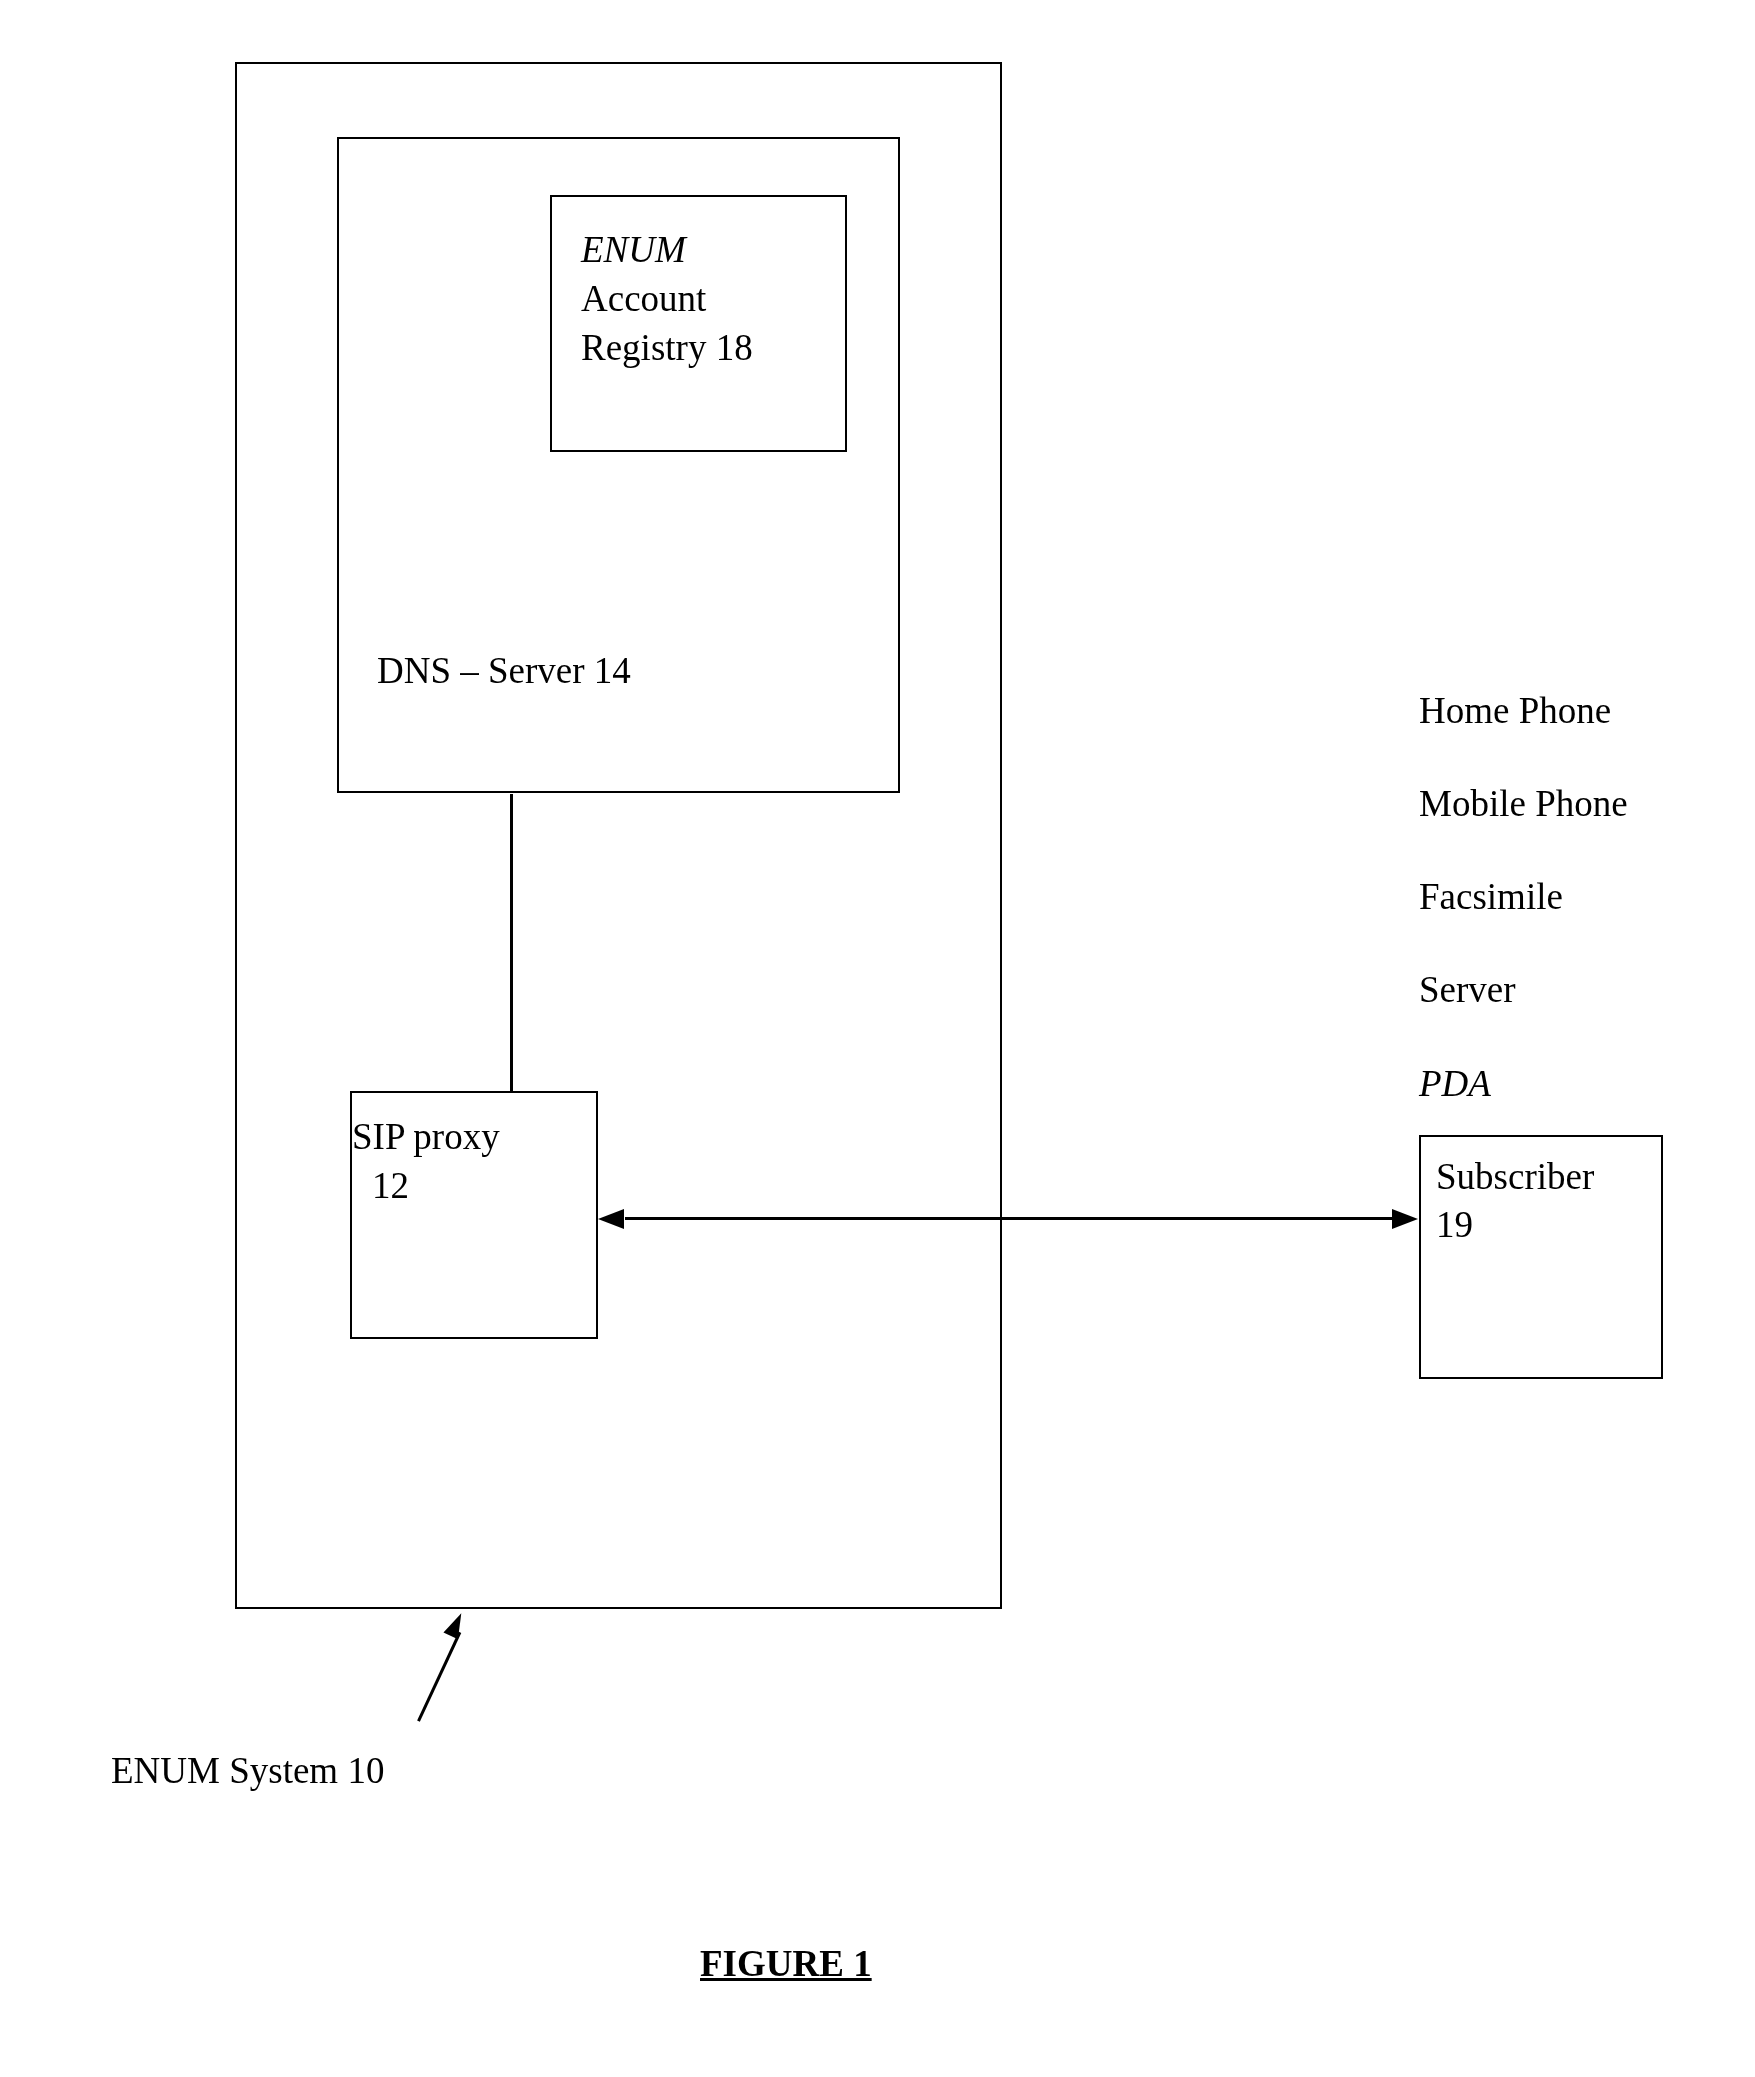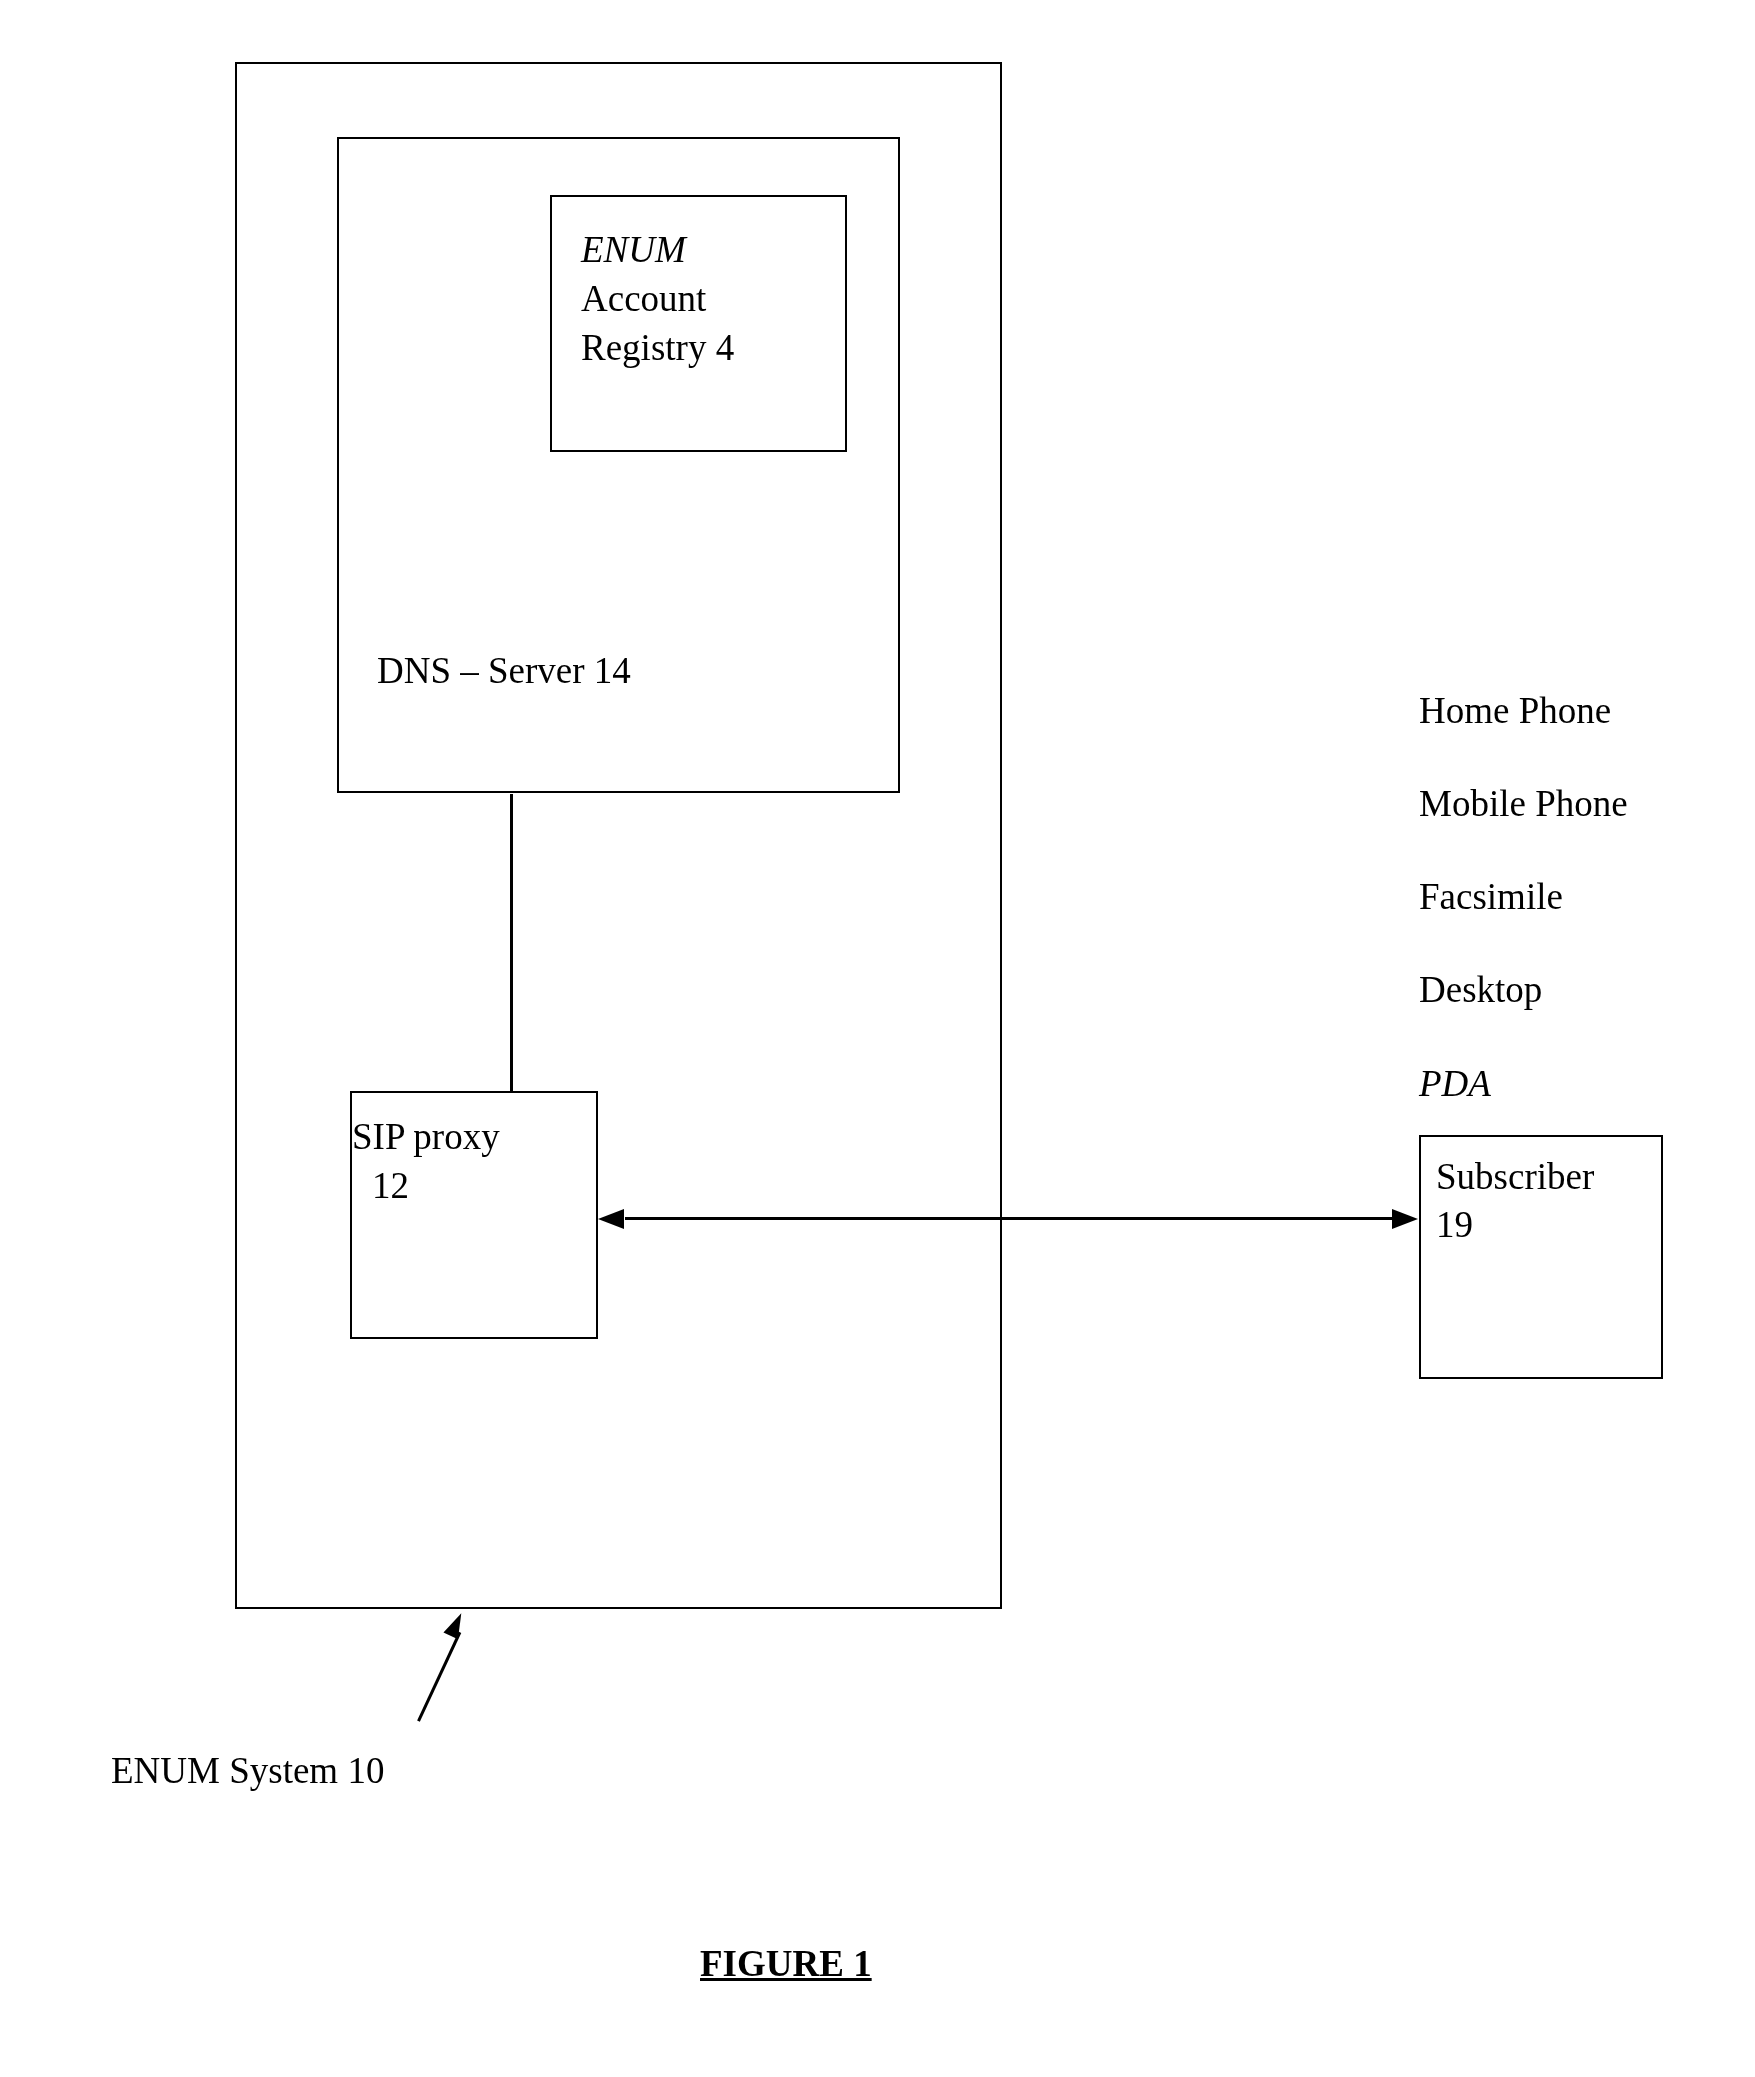--- a/index.html
+++ b/index.html
@@ -60,21 +60,21 @@
 <body>
 
 <div class="box" style="left: 235px; top: 62px; width: 767px; height: 1547px;"></div>
 
 <div class="box" style="left: 337px; top: 137px; width: 563px; height: 656px;"></div>
 
 <div class="box" style="left: 550px; top: 195px; width: 297px; height: 257px;"></div>
 
 <div class="label" style="left: 581px; top: 226px; font-style: italic;">ENUM</div>
 <div class="label" style="left: 581px; top: 275px; text-align: right;">Account</div>
-<div class="label" style="left: 581px; top: 324px;">Registry 4</div>
+<div class="label" style="left: 581px; top: 324px;">Registry 18</div>
 
 <div class="label" style="left: 377px; top: 647px;">DNS – Server 14</div>
 
 <div class="line" style="left: 510px; top: 794px; width: 2.7px; height: 297px;"></div>
 
 <div class="box" style="left: 350px; top: 1091px; width: 248px; height: 248px;"></div>
 
 <div class="label" style="left: 352px; top: 1113px;">SIP proxy</div>
 <div class="label" style="left: 372px; top: 1162px;">12</div>
 
@@ -83,21 +83,21 @@
 <div class="arrowhead-right" style="left: 1392px; top: 1209px;"></div>
 
 <div class="box" style="left: 1419px; top: 1135px; width: 244px; height: 244px;"></div>
 
 <div class="label" style="left: 1436px; top: 1153px;">Subscriber</div>
 <div class="label" style="left: 1436px; top: 1201px;">19</div>
 
 <div class="label" style="left: 1419px; top: 687px;">Home Phone</div>
 <div class="label" style="left: 1419px; top: 780px;">Mobile Phone</div>
 <div class="label" style="left: 1419px; top: 873px;">Facsimile</div>
-<div class="label" style="left: 1419px; top: 966px;">Desktop</div>
+<div class="label" style="left: 1419px; top: 966px;">Server</div>
 <div class="label" style="left: 1419px; top: 1060px; font-style: italic;">PDA</div>
 
 <div style="position: absolute; left: 417px; top: 1623px; width: 2.7px; height: 98px; background: black; transform: rotate(25deg); transform-origin: bottom center;"></div>
 
 <div style="position: absolute; left: 448px; top: 1612px; width: 0; height: 0; border-left: 8.9px solid transparent; border-right: 8.9px solid transparent; border-bottom: 25px solid black; transform: rotate(25deg);"></div>
 
 <div class="label" style="left: 111px; top: 1747px;">ENUM System 10</div>
 
 <div class="figure-title" style="left: 700px; top: 1942px;">FIGURE 1</div>
 

